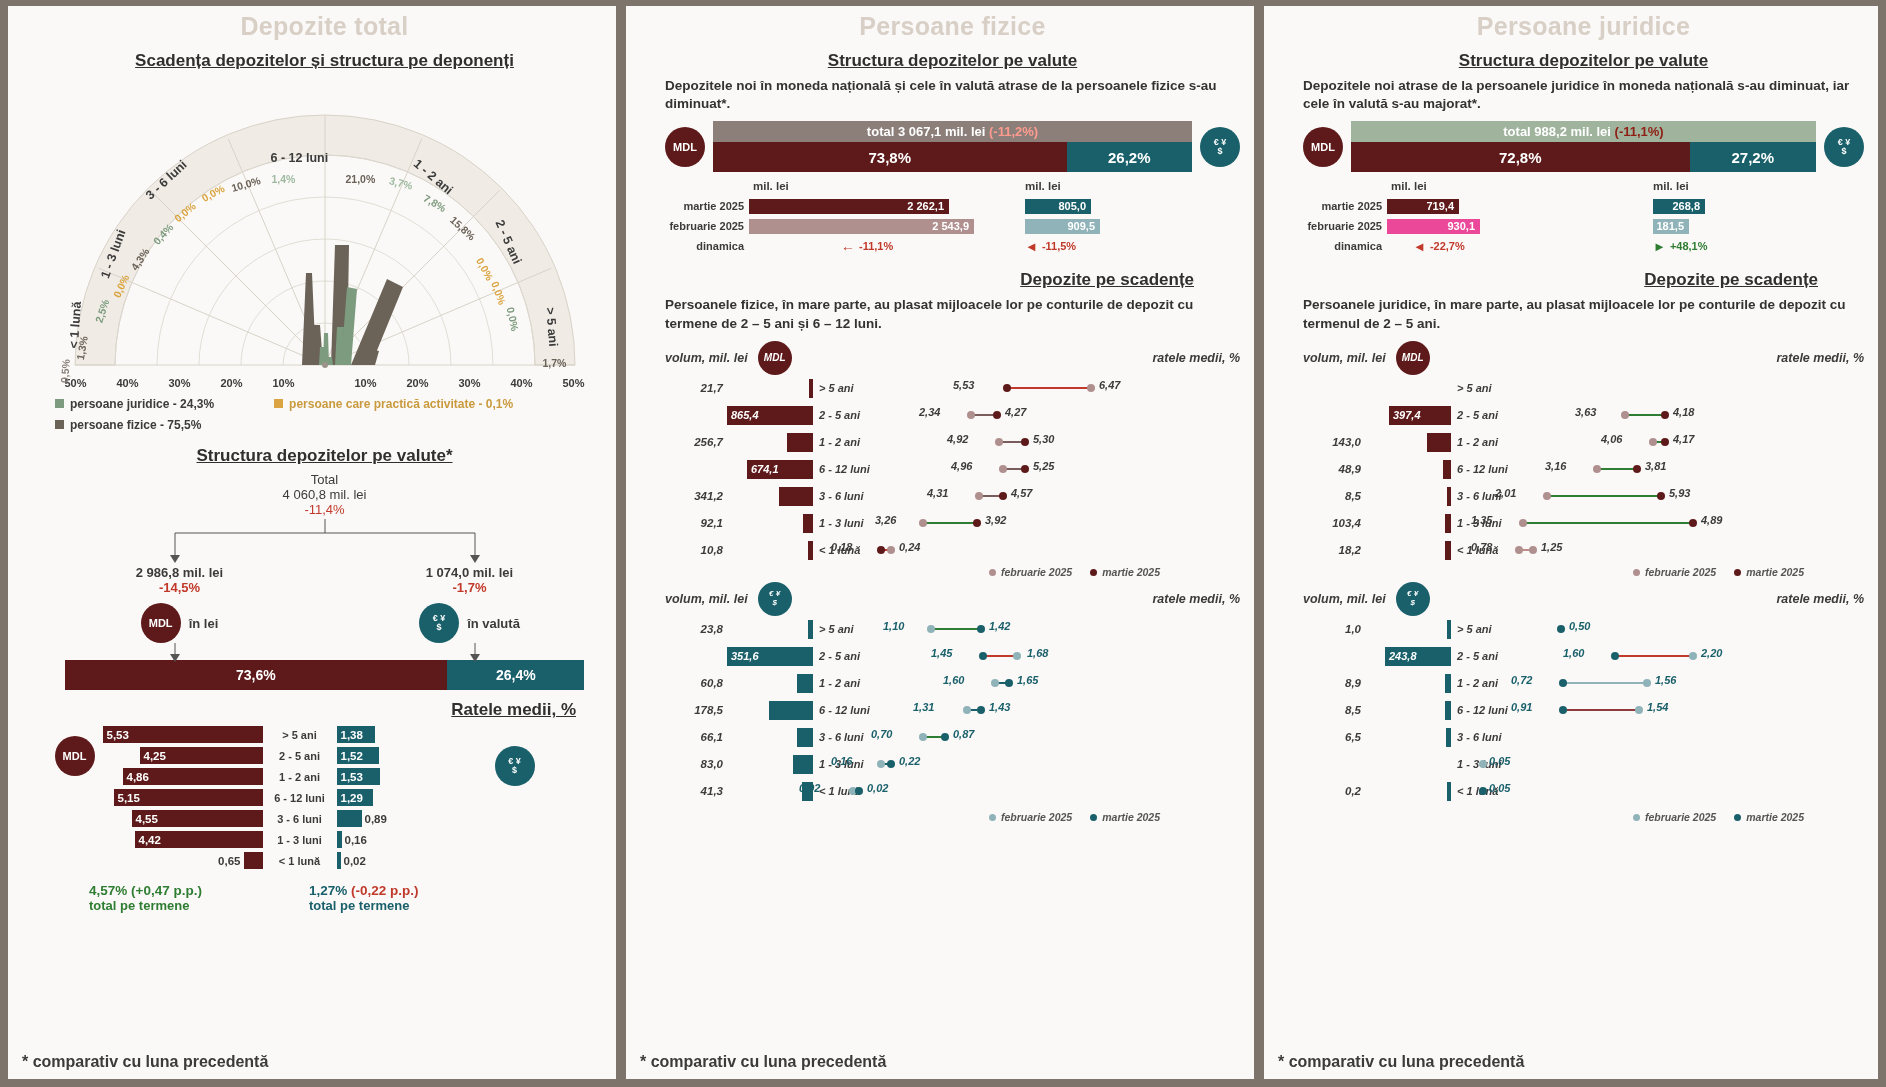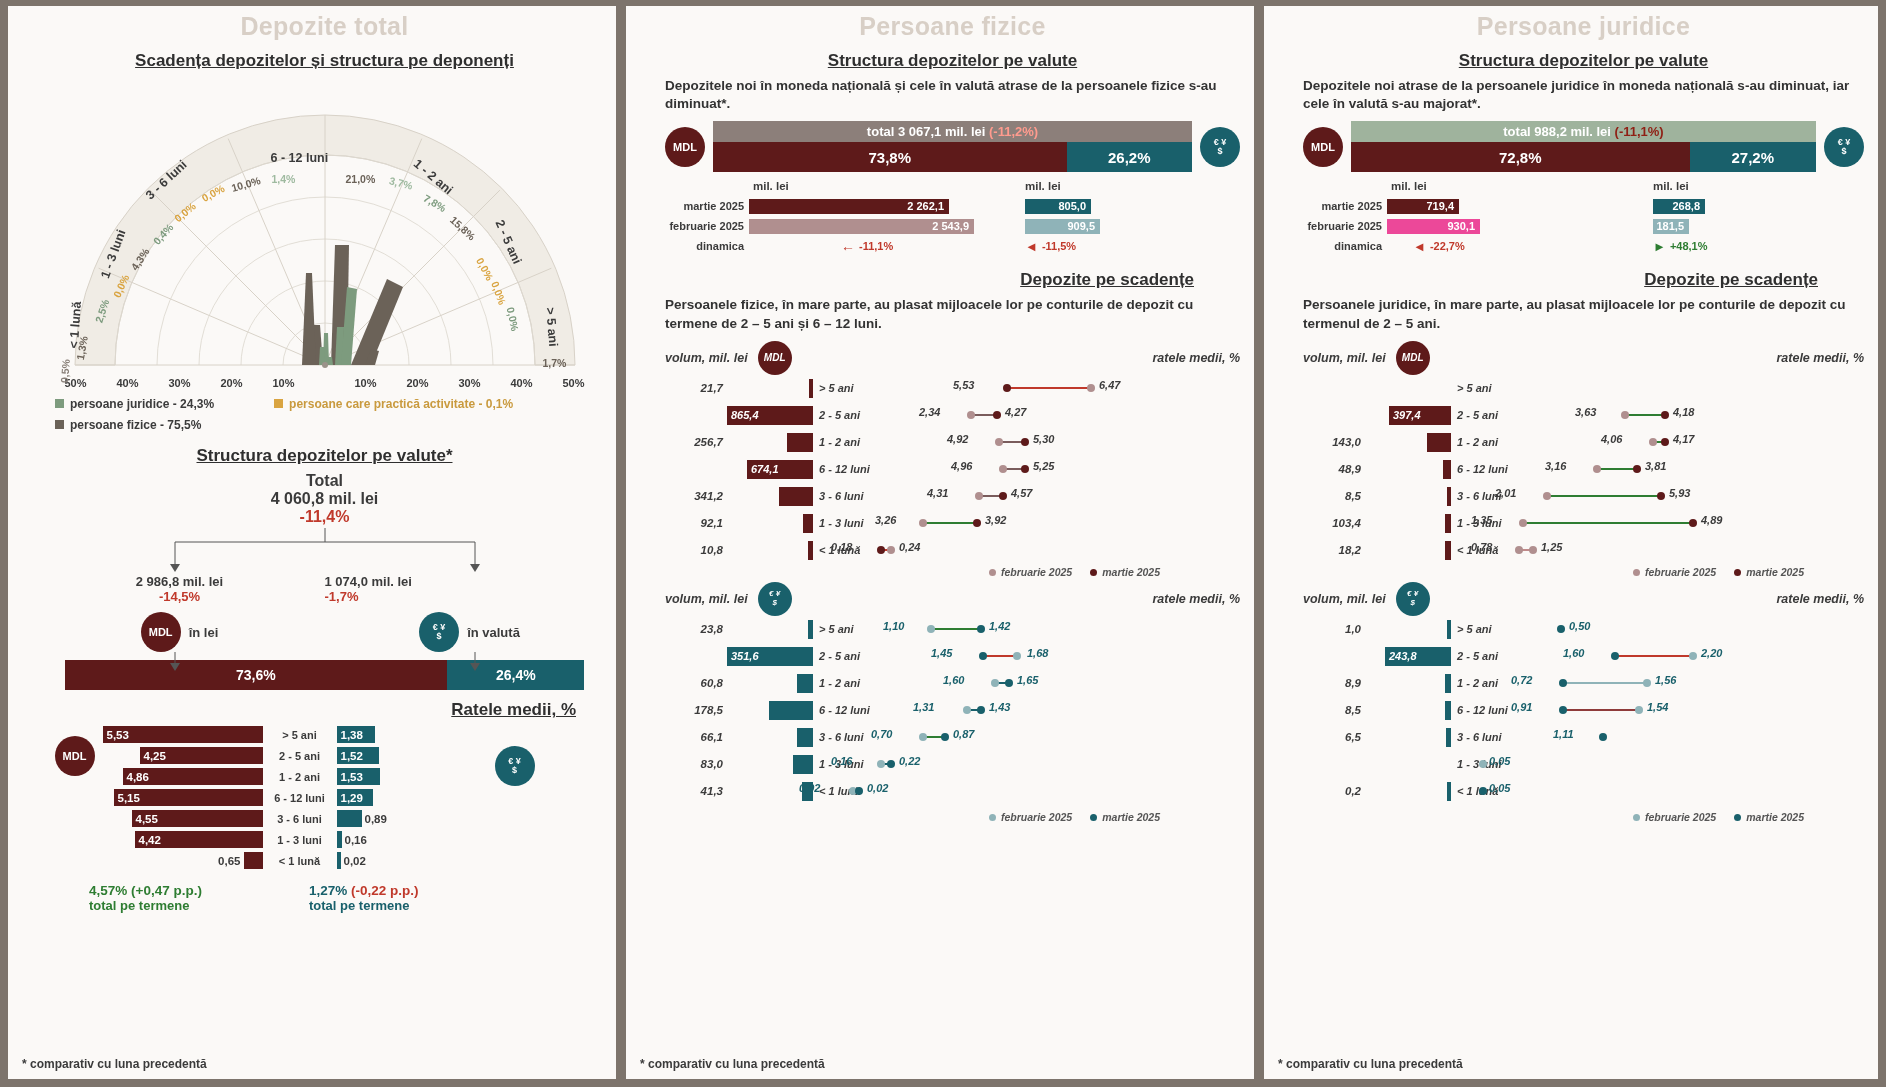--- a/index.html
+++ b/index.html
@@ -21,36 +21,36 @@
     letter-spacing:.3px; padding:6px 0 4px 0;
   }
   .sect-title {
     text-align:center; font-size:17px; font-weight:bold; color:#2f2f2f;
     text-decoration:underline; margin:6px 0 4px 0;
   }
   .sub {
     font-size:13.5px; font-weight:bold; color:#333; line-height:1.35;
     padding:0 14px; margin:6px 0 8px 0;
   }
-  .footnote { position:absolute; bottom:8px; left:14px; font-size:12px; font-weight:bold; }
+  .footnote { position:absolute; bottom:8px; left:14px; font-size:16px; font-weight:bold; }
   .c-teal { color:#19606b; }
   .c-red  { color:#c0392b; }
   .c-green{ color:#2e7d32; }
 
   
   .polarwrap { position:relative; width:580px; height:300px; margin:2px auto 0 auto; }
   .axis-row { display:flex; justify-content:space-between; font-size:11px; font-weight:bold;
     width:520px; margin:0 auto; padding-top:2px; }
   .legend { font-size:12px; font-weight:bold; padding-left:22px; margin-top:6px; line-height:1.5; }
   .legend .sw { display:inline-block; width:9px; height:9px; margin-right:6px; }
 
   
   .tree { position:relative; width:580px; height:190px; margin:0 auto; }
   .tcenter { text-align:center; }
-  .t-total { font-size:16px; font-weight:bold; }
+  .t-total { font-size:13px; font-weight:normal; }
   .t-big { font-size:13px; font-weight:bold; }
   .badge {
     width:40px; height:40px; border-radius:50%; display:flex; align-items:center;
     justify-content:center; color:#fff; font-size:11px; font-weight:bold;
   }
   .badge.mdl { background:#5e1a1a; }
   .badge.fx  { background:#19606b; font-size:9px; line-height:1.05; text-align:center; }
   .splitbar { display:flex; height:30px; width:520px; margin:0 auto; font-size:14px;
     font-weight:bold; color:#fff; align-items:center; }
   .splitbar .l { background:#5e1a1a; height:100%; display:flex; align-items:center; justify-content:center; }
@@ -225,21 +225,21 @@
         <line x1="140" y1="14" x2="140" y2="38" stroke="#555"></line>
         <line x1="440" y1="14" x2="440" y2="38" stroke="#555"></line>
         <polygon points="140,44 135,36 145,36" fill="#555"></polygon>
         <polygon points="440,44 435,36 445,36" fill="#555"></polygon>
       </svg>
       <div style="display:flex;">
         <div style="width:290px;text-align:center;">
           <div class="t-big">2 986,8 mil. lei</div>
           <div class="t-big c-red">-14,5%</div>
         </div>
-        <div style="width:290px;text-align:left;">
+        <div style="width:290px;text-align:center;">
           <div class="t-big">1 074,0 mil. lei</div>
           <div class="t-big c-red">-1,7%</div>
         </div>
       </div>
       <div style="display:flex;margin-top:8px;">
         <div style="width:290px;display:flex;justify-content:center;align-items:center;gap:8px;">
           <div class="badge mdl">MDL</div>
           <span style="font-size:13px;font-weight:bold;">în lei</span>
         </div>
         <div style="width:290px;display:flex;justify-content:center;align-items:center;gap:8px;">
@@ -890,24 +890,20 @@
             <div class="dlabel" style="left:134px;color:#19606b">1,54</div>
           </div>
         </div>
 
       <div class="vrow">
           <div class="vval">6,5</div>
           <div class="vbarw">
             <div class="vbar" style="background:#19606b;width:5px"></div>
           </div>
           <div class="vlab">3 - 6 luni</div>
-        <div class="dumb">
-            <div class="dot" style="left:86px;background:#19606b"></div>
-            <div class="dlabel" style="left:40px;color:#19606b">1,11</div>
-          </div>
         </div>
 
       <div class="vrow">
           <div class="vval"></div>
           <div class="vbarw"></div>
           <div class="vlab">1 - 3 luni</div>
         <div class="dumb">
             <div class="dot" style="left:-34px;background:#8fb3b8"></div>
             <div class="dlabel" style="left:-24px;color:#19606b">0,05</div>
           </div>

